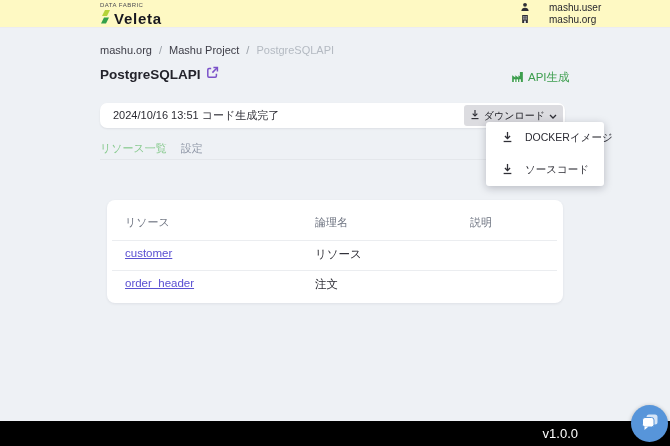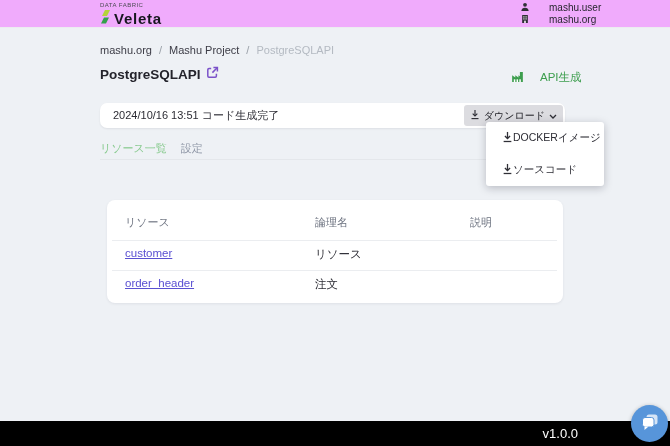--- a/index.html
+++ b/index.html
@@ -4,46 +4,46 @@
 <style>
   html,body{margin:0;padding:0;background:#ffffff;}
   *{box-sizing:border-box;}
   #screen{
     position:relative;width:670px;height:446px;overflow:hidden;
     background:#eef1f5;
     font-family:"Liberation Sans","DejaVu Sans",sans-serif;
     color:#2c2c34;
   }
   
-  .header{position:absolute;left:0;top:0;width:670px;height:28px;background:#f0abfc;border-bottom:1px solid #ececf0;}
+  .header{position:absolute;left:0;top:0;width:670px;height:28px;background:#fef9c3;border-bottom:1px solid #ececf0;}
   .brand{position:absolute;left:100px;top:2px;}
   .brand-top{font-size:6px;letter-spacing:.08em;color:#4a4a52;line-height:7px;}
   .brand-row{display:flex;align-items:center;gap:3px;margin-top:1px;}
   .brand-name{font-size:15px;font-weight:700;letter-spacing:.05em;color:#17171f;line-height:16px;}
   .account{position:absolute;left:520px;top:2px;}
   .account-row{display:flex;align-items:flex-start;gap:19px;height:12px;}
   .account-row span{font-size:10px;color:#26262e;line-height:12px;}
   
   .breadcrumb{position:absolute;left:100px;top:44px;font-size:11px;display:flex;gap:7px;align-items:center;}
   .crumb{color:#3c3c46;}
   .crumb-sep{color:#9aa0a8;}
   .crumb-last{color:#b4bac2;}
   
   .page-title-row{position:absolute;left:100px;top:65px;display:flex;align-items:center;gap:5px;}
   .page-title{font-size:13.5px;font-weight:700;color:#23232b;}
-  .api-generate{position:absolute;left:511px;top:70px;display:flex;align-items:center;gap:16px;cursor:pointer;}
+  .api-generate{position:absolute;left:511px;top:70px;display:flex;align-items:center;gap:4px;cursor:pointer;}
   .api-generate span{font-size:11.5px;color:#3d9e4e;}
   
   .status-card{position:absolute;left:100px;top:103px;width:465px;height:25px;background:#ffffff;border-radius:7px;box-shadow:0 1px 2px rgba(20,20,40,.08);}
   .status-text{position:absolute;left:13px;top:0;line-height:25px;font-size:11px;color:#2c2c34;white-space:nowrap;}
   .download-btn{position:absolute;right:2px;top:2px;height:21px;background:#dcdce0;border-radius:3px;display:flex;align-items:center;gap:4px;padding:0 6px;cursor:pointer;}
   .download-btn span{font-size:10px;color:#222228;white-space:nowrap;}
   
   .dropdown{position:absolute;left:486px;top:122px;width:118px;height:64px;background:#ffffff;border-radius:3px;box-shadow:0 2px 8px rgba(20,20,40,.25);z-index:6;}
-  .dropdown-item{height:32px;display:flex;align-items:center;gap:0;padding-left:16px;cursor:pointer;}
+  .dropdown-item{height:32px;display:flex;align-items:center;gap:12px;padding-left:16px;cursor:pointer;}
   .dropdown-item span{font-size:10.5px;color:#2c2c34;white-space:nowrap;}
   
   .tabs{position:absolute;left:100px;top:141px;display:flex;gap:14px;}
   .tab{font-size:11px;cursor:pointer;}
   .tab-active{color:#85c98c;}
   .tab-inactive{color:#8e96a6;}
   .tab-divider{position:absolute;left:100px;top:159px;width:465px;height:1px;background:#e4e7eb;}
   
   .table-card{position:absolute;left:107px;top:200px;width:456px;height:103px;background:#ffffff;border-radius:8px;box-shadow:0 1px 3px rgba(20,20,40,.07);}
   .col-1{left:18px;}

